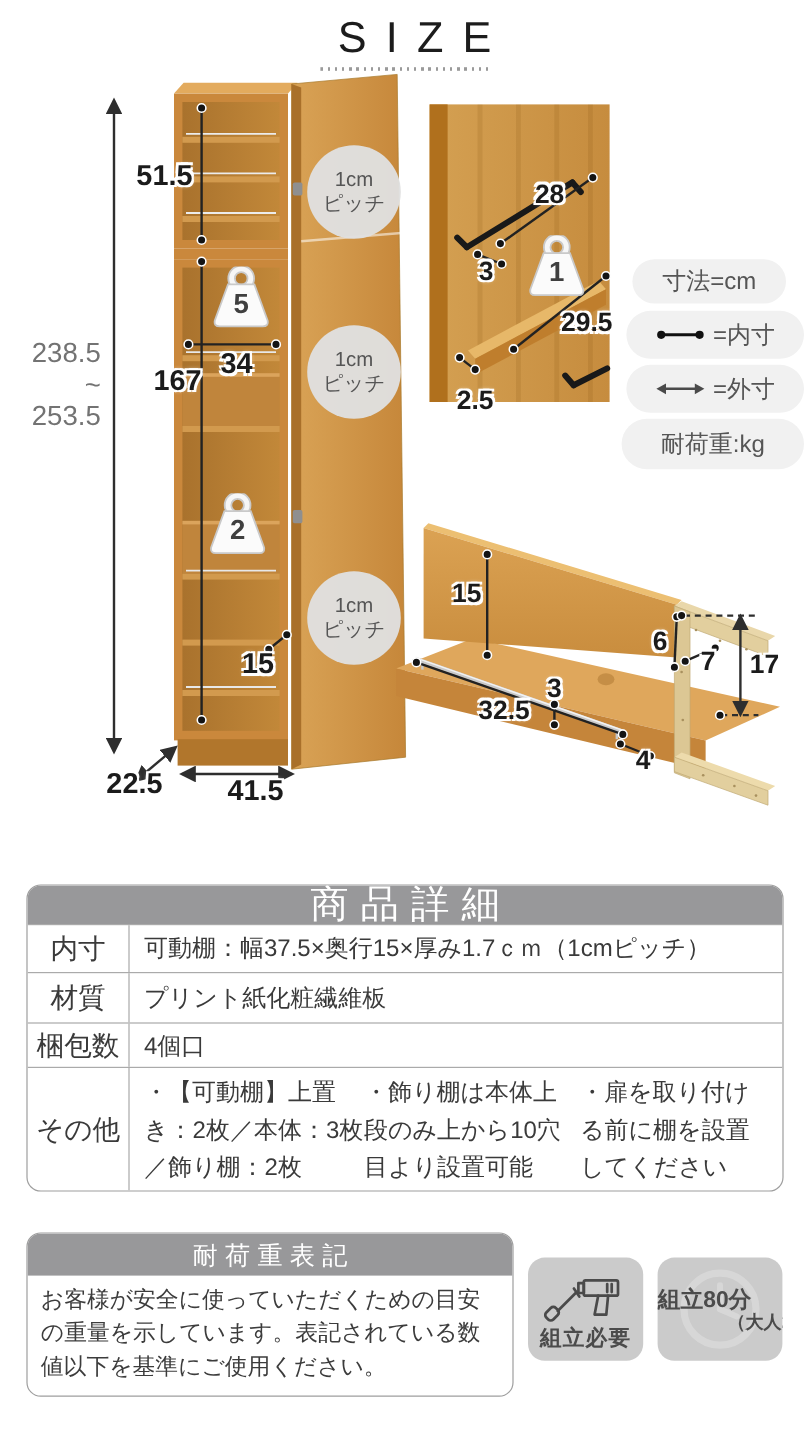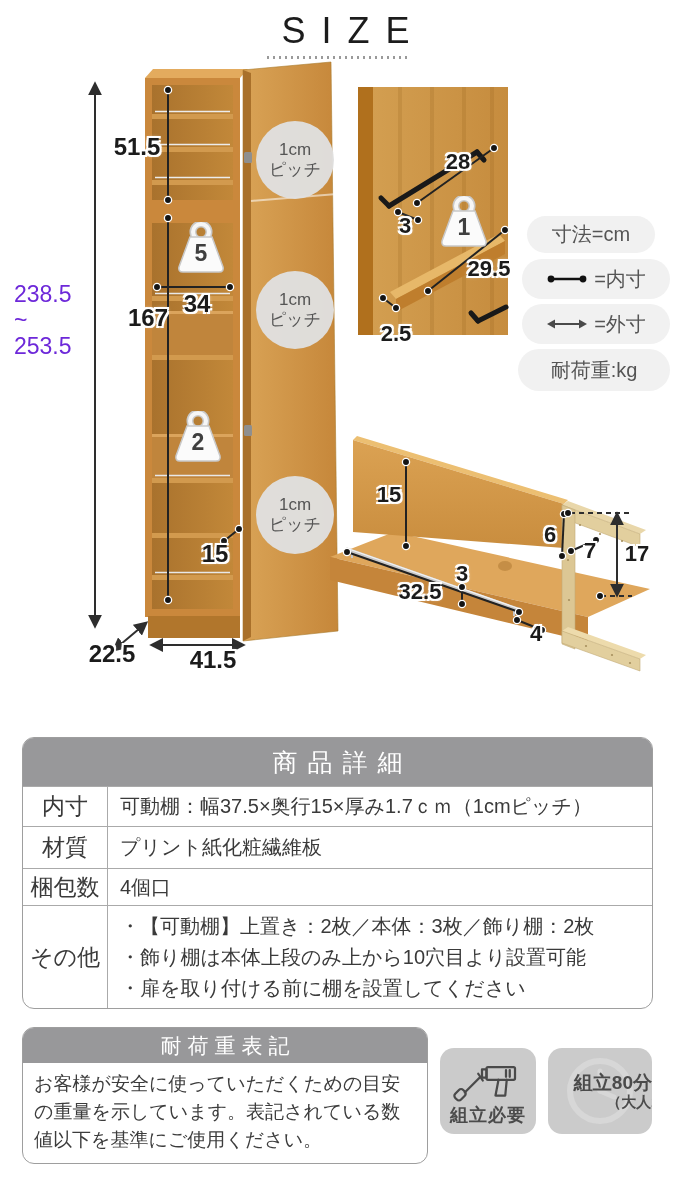--- a/index.html
+++ b/index.html
@@ -9,57 +9,57 @@
   
   .size-title{position:absolute;left:0;top:10px;width:675px;text-align:center;
     font-size:36px;font-weight:500;letter-spacing:16px;padding-left:16px;color:#1c1c1c;}
   .title-dots{position:absolute;left:267px;top:56px;width:140px;height:3px;
     background:repeating-linear-gradient(90deg,#9a9a9a 0 2px,transparent 2px 6px);}
   
   .dim{position:absolute;transform:translate(-50%,-50%);font-size:24px;font-weight:600;
     color:#1b1b1b;white-space:nowrap;line-height:1;
     text-shadow:-2px -2px 0 #fff,2px -2px 0 #fff,-2px 2px 0 #fff,2px 2px 0 #fff,0 0 4px #fff;}
   .dim.sm{font-size:22px;}
-  .hrange{position:absolute;left:14px;top:282px;width:70px;text-align:left;
-    font-size:23px;font-weight:500;color:#6d28d9;line-height:1.12;}
+  .hrange{position:absolute;left:14px;top:282px;width:70px;text-align:right;
+    font-size:23px;font-weight:500;color:#737373;line-height:1.12;}
   
   .pitch{position:absolute;width:78px;height:78px;border-radius:50%;background:rgba(224,224,224,.96);
     display:flex;flex-direction:column;align-items:center;justify-content:center;
     font-size:17px;color:#555;line-height:1.15;}
   
   .weight{position:absolute;width:54px;height:52px;}
   .weight .num{position:absolute;left:50%;top:60%;transform:translate(-50%,-50%);
     font-size:23px;font-weight:600;color:#3f3f3f;}
   
   .pill{position:absolute;background:#f1f1f1;border-radius:22px;display:flex;
     align-items:center;justify-content:center;gap:6px;font-size:20px;color:#555;font-weight:500;}
   
   .dtable{position:absolute;left:22px;top:737px;width:631px;border:1.5px solid #9e9e9e;
     border-radius:12px;overflow:hidden;background:#fff;box-sizing:border-box;}
-  .dtable .thead{height:48px;background:#98989a;color:#fff;display:flex;align-items:center;
-    justify-content:center;font-size:25px;letter-spacing:10px;padding-left:10px;font-weight:500;}
+  .dtable .thead{height:32px;background:#98989a;color:#fff;display:flex;align-items:center;
+    justify-content:center;font-size:32px;letter-spacing:10px;padding-left:10px;font-weight:500;}
   .trow{display:flex;border-top:1.5px solid #aaa;}
   .tlabel{width:84px;flex:0 0 84px;border-right:1.5px solid #aaa;display:flex;
     align-items:center;justify-content:center;font-size:23px;color:#3a3a3a;}
   .tval{flex:1;display:flex;align-items:center;padding:0 12px;font-size:20px;color:#3a3a3a;}
-  .tval.multi{flex-direction:column;align-items:flex-start;justify-content:center;padding:6px 12px;}
+  .tval.multi{flex-direction:row;align-items:flex-start;justify-content:center;padding:6px 12px;}
   .tval.multi div{line-height:31px;}
   
   .lnote{position:absolute;left:22px;top:1027px;width:406px;border:1.5px solid #9e9e9e;
     border-radius:12px;overflow:hidden;background:#fff;box-sizing:border-box;}
   .lnote .lhead{height:35px;background:#98989a;color:#fff;display:flex;align-items:center;
     justify-content:center;font-size:21px;letter-spacing:6px;padding-left:6px;font-weight:500;}
   .lnote .lbody{padding:7px 11px 9px;font-size:19px;line-height:1.48;color:#3c3c3c;}
   
   .badge{position:absolute;background:#cbcbcb;border-radius:14px;color:#4b4b4b;overflow:hidden;}
   .badge1{left:440px;top:1048px;width:96px;height:86px;display:flex;flex-direction:column;
     align-items:center;justify-content:flex-end;padding-bottom:7px;box-sizing:border-box;}
   .badge1 .blabel{font-size:18px;font-weight:700;letter-spacing:1px;}
   .badge2{left:548px;top:1048px;width:104px;height:86px;}
-  .badge2 .l1{position:absolute;width:100%;text-align:right;top:22px;font-size:19px;font-weight:700;z-index:1;}
+  .badge2 .l1{position:absolute;width:100%;text-align:left;top:22px;font-size:19px;font-weight:700;z-index:1;}
   .badge2 .l2{position:absolute;width:100%;text-align:center;top:45px;font-size:15px;font-weight:700;z-index:1;margin-left:48px;}
   .badge2 svg{position:absolute;left:12px;top:3px;z-index:0;}
 </style>
 </head>
 <body>
 
 <div id="canvas">
 
   <div class="size-title">SIZE</div>
   <div class="title-dots"></div>

